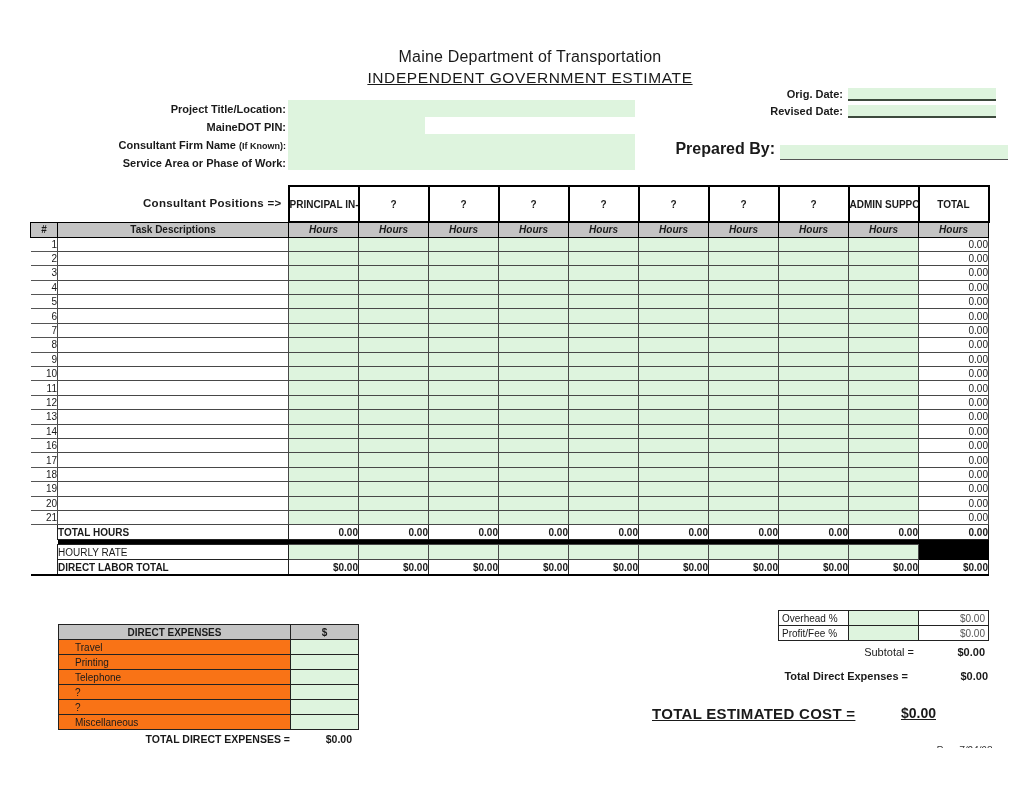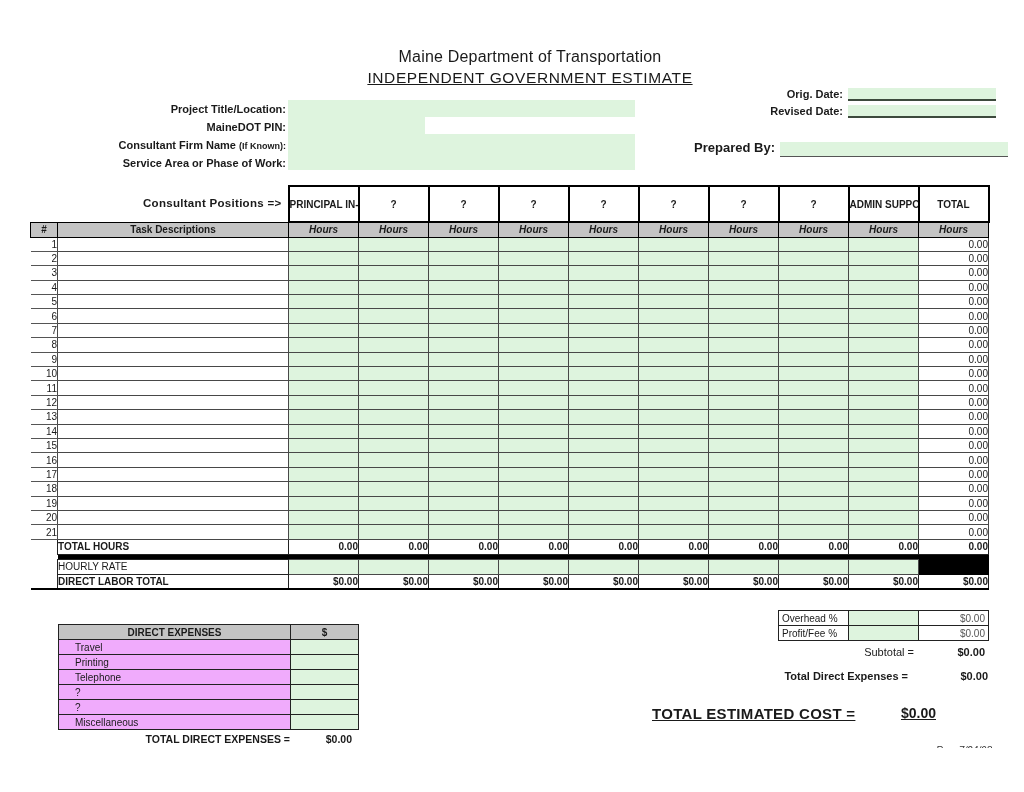--- a/index.html
+++ b/index.html
@@ -16,21 +16,21 @@
   .date-row { position:absolute; left:690px; width:306px; display:flex; align-items:flex-end; gap:5px; }
   .date-row .lbl { flex:1; text-align:right; font-weight:bold; font-size:11px; padding-bottom:1px; }
   .date-field { width:148px; height:13px; background:#def4de; border-bottom:2px solid #3d4a3d; }
 
   
   .left-label { position:absolute; width:286px; text-align:right; font-weight:bold; font-size:11px; }
   .left-label .small { font-size:9px; font-weight:bold;margin-top:17px; }
   .pf-field { position:absolute; background:#def4de; }
 
   .prepared-row { position:absolute; left:560px; top:140px; width:448px; display:flex; align-items:flex-end; gap:5px; }
-  .prepared-row .lbl { width:215px; text-align:right; font-weight:bold; font-size:13px; padding-bottom:2px; }
+  .prepared-row .lbl { width:215px; text-align:right; font-weight:bold; font-size:16px; padding-bottom:2px; }
   .prepared-field { width:228px; height:15px; background:#def4de; border-bottom:1.5px solid #555; }
 
   
   table.main { position:absolute; left:30px; top:185px; border-collapse:collapse; table-layout:fixed; width:958px; }
   table.main td { padding:0; font-size:10px; line-height:13px; overflow:hidden; white-space:nowrap; }
 
   .pos-row td.pos-label-cell { border:none; vertical-align:middle; }
   .pos-label { display:block; text-align:right; font-weight:bold; font-size:11.5px; padding-right:6px; letter-spacing:.3px; }
   td.pos-cell { border:2px solid #000; background:#fff; font-weight:bold; font-size:9px; text-align:center;
                 vertical-align:middle; line-height:1.25; white-space:normal; height:36px; }
@@ -63,21 +63,21 @@
   td.oh-val { background:#fff; text-align:right; color:#555; }
   .subtotal-row { display:flex; margin-top:5px; }
   .subtotal-row .lbl { width:136px; text-align:right; font-weight:normal; font-size:11px; }
   .subtotal-row .val { flex:1; text-align:right; font-weight:bold; font-size:11px; padding-right:3px; }
 
   
   .de-block { position:absolute; left:58px; top:624px; width:300px; }
   table.de { border-collapse:collapse; table-layout:fixed; width:300px; }
   table.de td { height:15px; font-size:10px; padding:0 16px; border:1.5px solid #222; }
   td.de-head { background:#c4c4c4; font-weight:bold; text-align:center; font-size:10.5px; height:16px; }
-  td.de-item { background:#f0abfc; text-align:left; }
+  td.de-item { background:#f97316; text-align:left; }
   td.de-amt { background:#def4de; }
   .de-total { display:flex; margin-top:3px; }
   .de-total .lbl { width:232px; text-align:right; font-weight:bold; font-size:10.5px; }
   .de-total .val { flex:1; text-align:right; font-weight:bold; font-size:10.5px; padding-right:6px; }
 
   
   .tde-row { position:absolute; left:560px; top:670px; width:428px; display:flex; }
   .tde-row .lbl { flex:1; text-align:right; font-weight:bold; font-size:11px; }
   .tde-row .val { width:80px; text-align:right; font-weight:bold; font-size:11px; }
 
@@ -350,34 +350,20 @@
           <td class="hour-cell"></td>
           <td class="hour-cell"></td>
           <td class="hour-cell"></td>
           <td class="hour-cell"></td>
           <td class="hour-cell"></td>
           <td class="hour-cell"></td>
           <td class="rowtotal-cell">0.00</td>
         </tr>
         <tr>
           <td class="num-cell">14</td>
-          <td class="task-cell"></td>
-          <td class="hour-cell"></td>
-          <td class="hour-cell"></td>
-          <td class="hour-cell"></td>
-          <td class="hour-cell"></td>
-          <td class="hour-cell"></td>
-          <td class="hour-cell"></td>
-          <td class="hour-cell"></td>
-          <td class="hour-cell"></td>
-          <td class="hour-cell"></td>
-          <td class="rowtotal-cell">0.00</td>
-        </tr>
-        <tr>
-          <td class="num-cell">15</td>
           <td class="task-cell"></td>
           <td class="hour-cell"></td>
           <td class="hour-cell"></td>
           <td class="hour-cell"></td>
           <td class="hour-cell"></td>
           <td class="hour-cell"></td>
           <td class="hour-cell"></td>
           <td class="hour-cell"></td>
           <td class="hour-cell"></td>
           <td class="hour-cell"></td>

